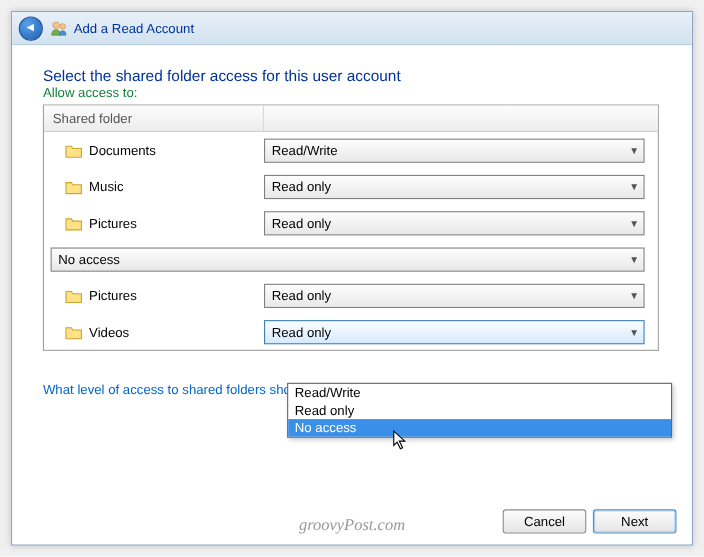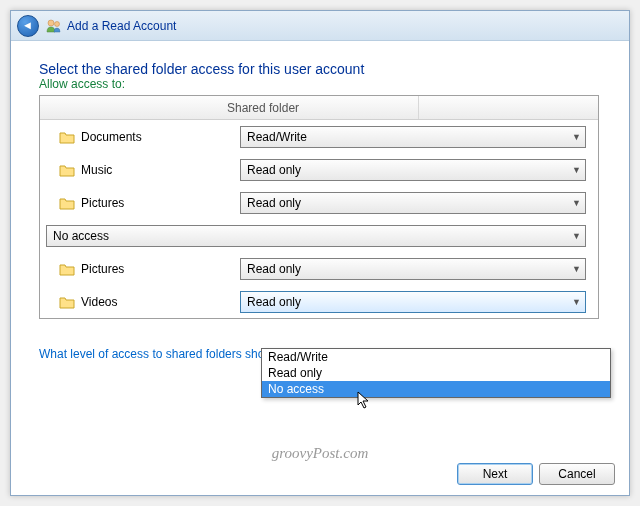--- a/index.html
+++ b/index.html
@@ -79,21 +79,20 @@
     width: 560px;
   }
   .table-header {
     background: linear-gradient(#fdfdfd, #ececec);
     border-bottom: 1px solid #d0d0d0;
     display: flex;
     height: 24px;
     align-items: center;
     color: #555;
     font-size: 12px;
-    flex-direction: column;
   }
   .col-folder {
     width: 200px;
     padding-left: 8px;
     border-right: 1px solid #d8d8d8;
     height: 100%;
     display: flex;
     align-items: center;
   }
   .col-access-h {
@@ -190,21 +189,21 @@
     display: flex;
     align-items: center;
     justify-content: center;
   }
   .btn.focus {
     border: 1px solid #4a90d0;
     box-shadow: inset 0 0 0 1px #a8d0f0;
   }
   .watermark {
     position: absolute;
-    bottom: 33px;
+    bottom: 8px;
     left: 50%;
     transform: translateX(-50%);
     color: #999;
     font-size: 15px;
     font-family: Georgia, serif;
     font-style: italic;
     pointer-events: none;
   }
   .cursor {
     position: absolute;
@@ -342,22 +341,22 @@
     <a class="helplink">What level of access to shared folders should I allow?</a>
   </div>
 
   <div class="dd-list">
     <div class="dd-item">Read/Write</div>
     <div class="dd-item">Read only</div>
     <div class="dd-item highlight">No access</div>
   </div>
 
   <div class="footer">
+    <div class="btn">Cancel</div>
     <div class="btn focus">Next</div>
-    <div class="btn">Cancel</div>
   </div>
 
   <div class="watermark">groovyPost.com</div>
 
   <div class="cursor">
     <svg width="16" height="20" viewBox="0 0 16 20">
       <path d="M1 1 L1 14 L4 11 L7 17 L9 16 L6 10 L11 10 Z" fill="#fff" stroke="#000" stroke-width="1"></path>
     </svg>
   </div>
 </div>

